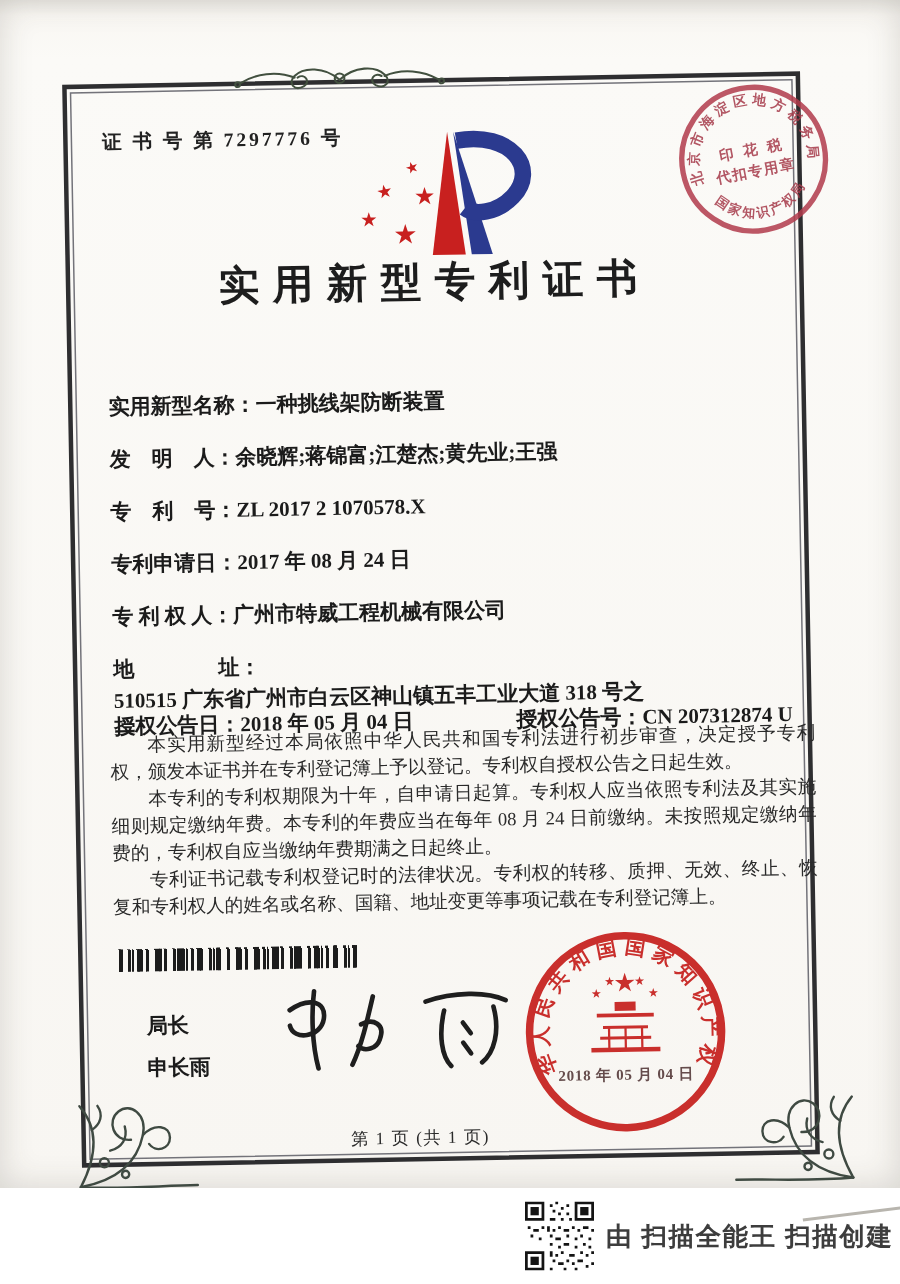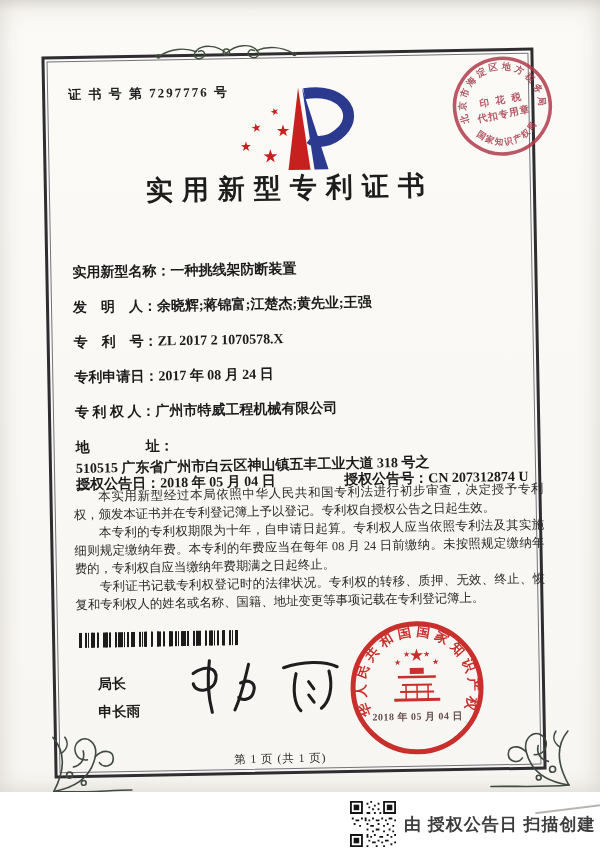--- a/index.html
+++ b/index.html
@@ -244,15 +244,15 @@
           <path fill-rule="evenodd" d="M0,0h7v7h-7zM1,1v5h5v-5z"></path>
             <rect x="2" y="2" width="3" height="3"></rect>
           <path fill-rule="evenodd" d="M18,0h7v7h-7zM19,1v5h5v-5z"></path>
             <rect x="20" y="2" width="3" height="3"></rect>
           <path fill-rule="evenodd" d="M0,18h7v7h-7zM1,19v5h5v-5z"></path>
             <rect x="2" y="20" width="3" height="3"></rect>
           <path d="M9,1h1v1h-1zM11,0h1v1h-1zM13,2h1v1h-1zM15,1h1v1h-1zM10,3h1v1h-1zM12,4h1v1h-1zM15,4h1v1h-1zM9,6h2v1h-2zM13,6h1v1h-1zM16,6h1v1h-1zM1,9h1v1h-1zM3,10h2v1h-2zM6,9h1v1h-1zM8,9h1v2h-1zM10,10h1v1h-1zM12,9h1v1h-1zM14,10h2v1h-2zM17,9h1v1h-1zM19,10h1v1h-1zM21,9h2v1h-2zM24,10h1v1h-1zM2,12h1v1h-1zM5,13h1v1h-1zM9,12h1v1h-1zM11,13h2v1h-2zM15,12h1v1h-1zM18,13h1v1h-1zM20,12h1v1h-1zM23,13h1v1h-1zM9,15h1v1h-1zM12,16h1v1h-1zM14,15h2v1h-2zM18,16h1v1h-1zM21,15h1v1h-1zM23,16h1v1h-1zM9,18h1v2h-1zM11,19h1v1h-1zM13,18h1v1h-1zM16,19h2v1h-2zM20,18h1v1h-1zM22,19h1v1h-1zM24,18h1v1h-1zM10,21h1v1h-1zM12,22h2v1h-2zM15,21h1v1h-1zM17,22h1v1h-1zM19,21h2v1h-2zM22,23h1v1h-1zM9,24h1v1h-1zM14,24h1v1h-1zM18,24h1v1h-1zM24,22h1v1h-1z"></path>
         </g>
       </svg>
     </div>
-    <div class="scan-text">由 授权公告日 扫描创建</div>
+    <div class="scan-text">由 扫描全能王 扫描创建</div>
   </div>
 </div>
 
 </body></html>

